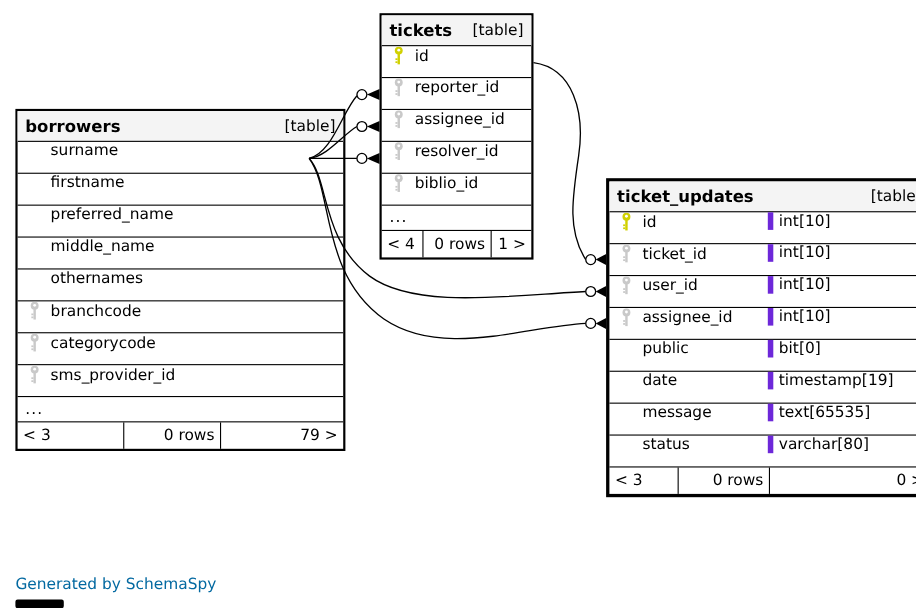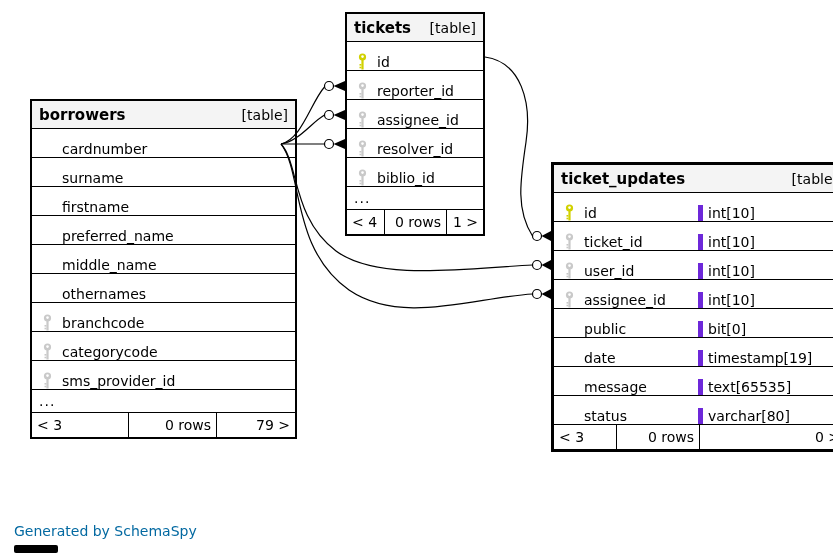--- a/index.html
+++ b/index.html
@@ -11,21 +11,21 @@
   }
   *{box-sizing:border-box;}
   .canvas{position:absolute;inset:0;}
   .relations{position:absolute;left:0;top:0;z-index:5;pointer-events:none;}
   .tbl{position:absolute;background:#fff;border:2px solid #000;z-index:1;}
   .tbl.focus{border-width:3px;}
   .thead{display:flex;justify-content:space-between;align-items:center;
          background:#f4f4f4;border-bottom:1px solid #000;height:28px;padding:0 7px;text-align:center;}
   .tname{font-weight:bold;font-size:15px;}
   .tbadge{font-size:14px;padding-left:16px;}
-  .trow{display:flex;align-items:flex-end;height:29px;border-bottom:1px solid #000;font-size:14px;}
+  .trow{display:flex;align-items:flex-start;height:29px;border-bottom:1px solid #000;font-size:14px;}
   .namecell{display:flex;align-items:center;flex:1;min-width:0;}
   .keyslot{width:30px;display:flex;justify-content:center;align-items:center;flex:0 0 30px;}
   .cname{white-space:nowrap;}
   .typecell{flex:0 0 120px;border-left:5px solid #6d28d9;display:flex;align-items:center;
             padding:0 5px;font-size:14px;white-space:nowrap;}
   .tu .namecell{flex:0 0 144px;}
   .tu .typecell{flex:1;}
   .ellip{height:23px;display:flex;align-items:center;padding:0 7px;
          border-bottom:1px solid #000;font-size:14px;letter-spacing:1px;}
   .tfoot{display:flex;height:24px;font-size:14px;}
@@ -44,30 +44,24 @@
             background:#000;border-radius:2px;}
   svg.relations path{fill:none;stroke:#000;stroke-width:1.2;}
   svg.relations circle{fill:#fff;stroke:#000;stroke-width:1.2;}
   svg.relations polygon{fill:#000;stroke:none;}
 </style>
 </head>
 <body>
 
 <div class="canvas">
 
-  <div class="tbl t-borrowers" style="left:30px;top:99px;width:267px;">
+  <div class="tbl t-borrowers" style="left:14px;top:99px;width:300px;">
     <div class="thead">
       <span class="tname">borrowers</span>
       <span class="tbadge">[table]</span>
-    </div>
-    <div class="trow">
-      <span class="namecell">
-          <span class="keyslot"></span>
-          <span class="cname">cardnumber</span>
-        </span>
     </div>
     <div class="trow">
       <span class="namecell">
           <span class="keyslot"></span>
           <span class="cname">surname</span>
         </span>
     </div>
     <div class="trow">
       <span class="namecell">
           <span class="keyslot"></span>

